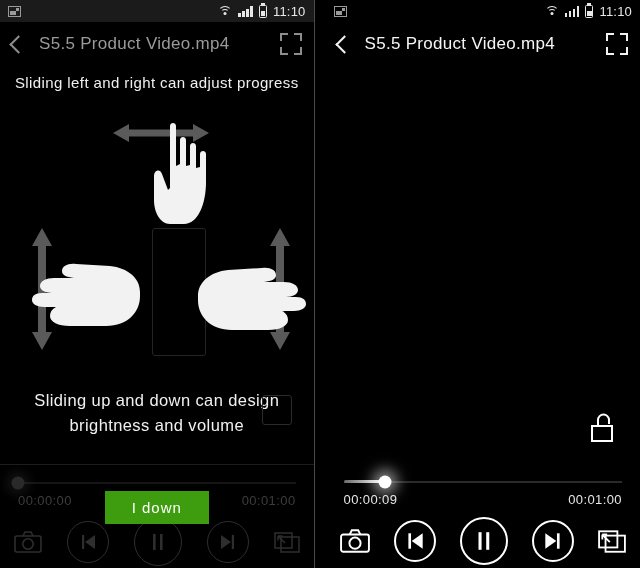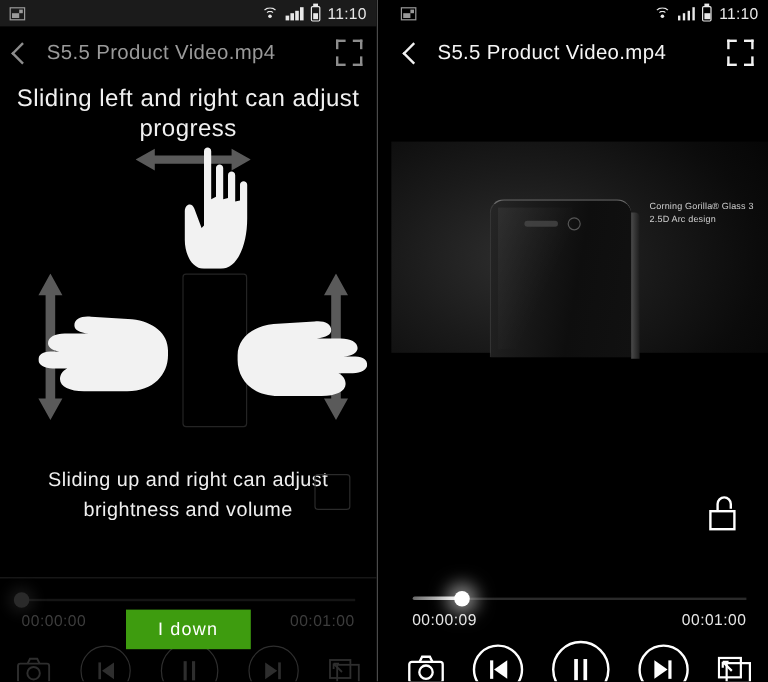--- a/index.html
+++ b/index.html
@@ -73,21 +73,21 @@
   .expand-ic s:nth-child(1){ top:0; left:0; border-top:2px solid; border-left:2px solid; }
   .expand-ic s:nth-child(2){ top:0; right:0; border-top:2px solid; border-right:2px solid; }
   .expand-ic s:nth-child(3){ bottom:0; left:0; border-bottom:2px solid; border-left:2px solid; }
   .expand-ic s:nth-child(4){ bottom:0; right:0; border-bottom:2px solid; border-right:2px solid; }
   .panel.left .expand-ic s { border-color:#8d8d8d; }
   .panel.right .expand-ic s { border-color:#f2f2f2; }
 
   
   .tut-top {
     position:absolute; top:70px; left:0; right:0; text-align:center;
-    color:#f0f0f0; font-size:20px; line-height:25px; letter-spacing:.4px; z-index:25;
+    color:#f0f0f0; font-size:15px; line-height:25px; letter-spacing:.4px; z-index:25;
     padding:0 12px;
   }
   .tut-bottom {
     position:absolute; top:388px; left:0; right:0; text-align:center;
     color:#f0f0f0; font-size:16.5px; line-height:25px; letter-spacing:.4px; z-index:25;
     padding:0 12px;
   }
   .ghost-phone {
     position:absolute; left:152px; top:228px; width:54px; height:128px;
     border:1px solid #242424; border-radius:3px; z-index:10;
@@ -139,21 +139,21 @@
   }
   .vid-caption{
     position:absolute; right:12px; top:48px; color:#cfcfcf;
     font-size:7.5px; line-height:11px; letter-spacing:.15px; text-align:left;
   }
   .unlock-ic {
     position:absolute; right:24px; bottom:20px; width:26px; height:32px; z-index:30; cursor:pointer;
   }
 
   
-  .controls { position:absolute; left:0; right:0; bottom:0; height:87px; z-index:30; }
+  .controls { position:absolute; left:0; right:0; bottom:0; height:104px; z-index:30; }
   .panel.left .controls { border-top:1px solid #1d1d1d; }
 
   .seek { position:absolute; left:18px; right:18px; top:16px; height:3px; }
   .seek-track { position:absolute; inset:0; height:1.5px; top:1px; }
   .panel.left  .seek-track { background:#151515; }
   .panel.right .seek-track { background:#2a2a2a; }
   .seek-fill { position:absolute; left:0; top:0; height:3px; border-radius:2px; }
   .panel.right .seek-fill { background:linear-gradient(90deg,#6a6a6a,#ffffff); }
   .panel.left  .seek-fill { background:transparent; }
   .seek-thumb { position:absolute; top:50%; width:13px; height:13px; border-radius:50%; transform:translate(-50%,-50%); }
@@ -269,21 +269,21 @@
                L74 64 C96 64 108 50 108 34 Z" fill="#f2f2f2"></path>
     </svg>
 
     <svg class="hand right" viewBox="0 0 110 66">
       <path d="M2 30 C2 16 14 6 32 4 L66 2 C74 1 80 4 80 9 C80 13 76 15 68 16
                L88 16 C96 16 102 19 102 24 C102 28 97 31 90 31 L100 31 C107 31 110 34 110 38
                C110 42 105 45 98 45 L86 45 C90 47 92 50 92 54 C92 60 84 64 72 64
                L36 64 C14 64 2 50 2 34 Z" fill="#f2f2f2"></path>
     </svg>
 
-    <div class="tut-bottom">Sliding up and right can adjust brightness and volume</div>
+    <div class="tut-bottom">Sliding up and down can design brightness and volume</div>
 
     <div class="controls">
       <div class="seek">
         <div class="seek-track"></div>
         <div class="seek-fill" style="width:0%"></div>
         <div class="seek-thumb" style="left:0%"></div>
       </div>
       <div class="times">
         <span>00:00:00</span>
         <span>00:01:00</span>
@@ -354,31 +354,20 @@
       <span class="vtitle">S5.5 Product Video.mp4</span>
       <span class="expand-ic">
           <s></s>
           <s></s>
           <s></s>
           <s></s>
         </span>
     </div>
 
     <div class="video-stage">
-      <div class="video-frame">
-        <div class="vid-phone">
-          <span class="earpiece"></span>
-          <span class="cam"></span>
-          <span class="sheen"></span>
-        </div>
-        <div class="vid-caption">
-          <div>Corning Gorilla® Glass 3</div>
-          <div>2.5D Arc design</div>
-        </div>
-      </div>
       <span class="unlock-ic">
         <svg width="26" height="32" viewBox="0 0 26 32">
           <rect x="2" y="14" width="20" height="15" fill="none" stroke="#fff" stroke-width="2"></rect>
           <path d="M8 14 L8 8 A5.5 5.5 0 0 1 19 8 L19 12" fill="none" stroke="#fff" stroke-width="2"></path>
         </svg>
       </span>
     </div>
 
     <div class="controls">
       <div class="seek">

